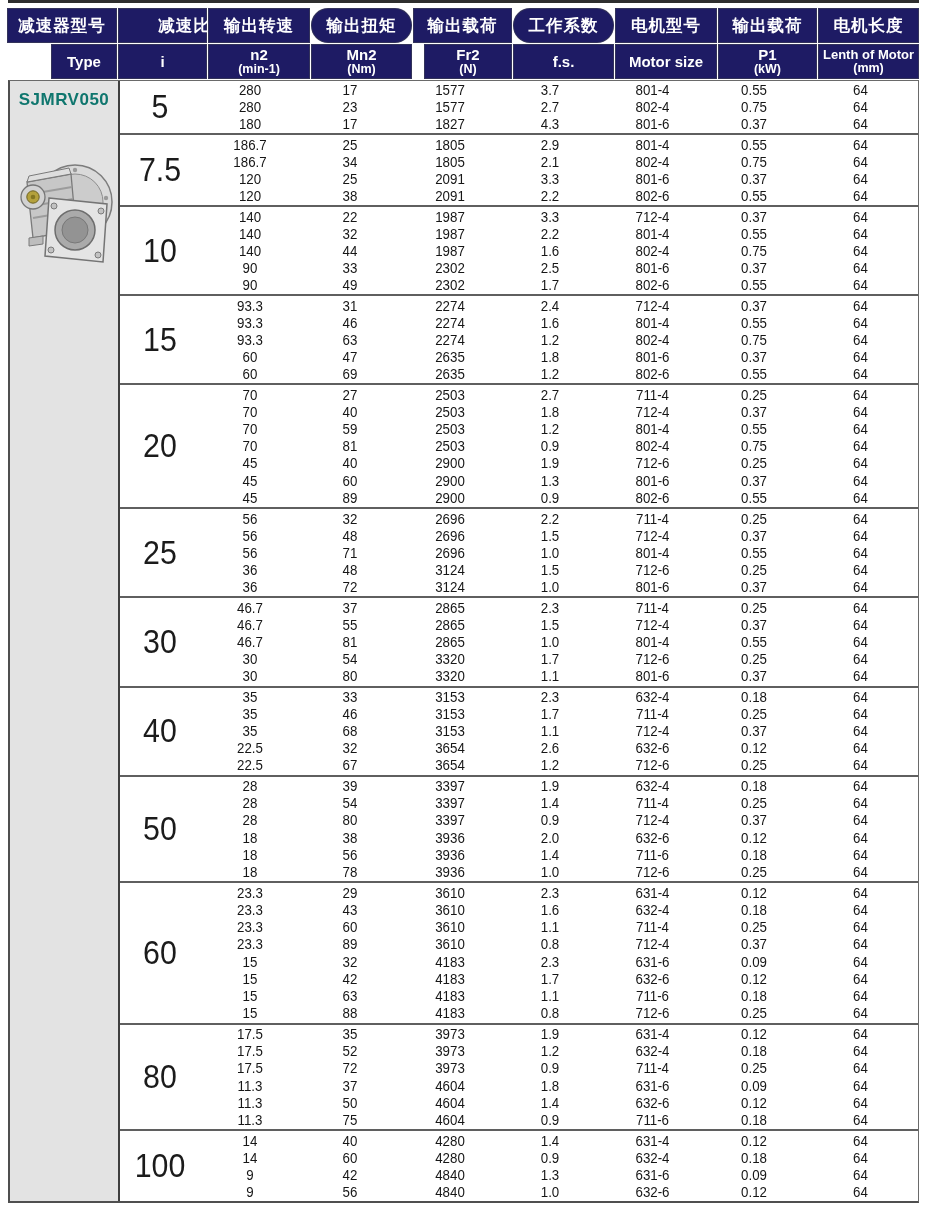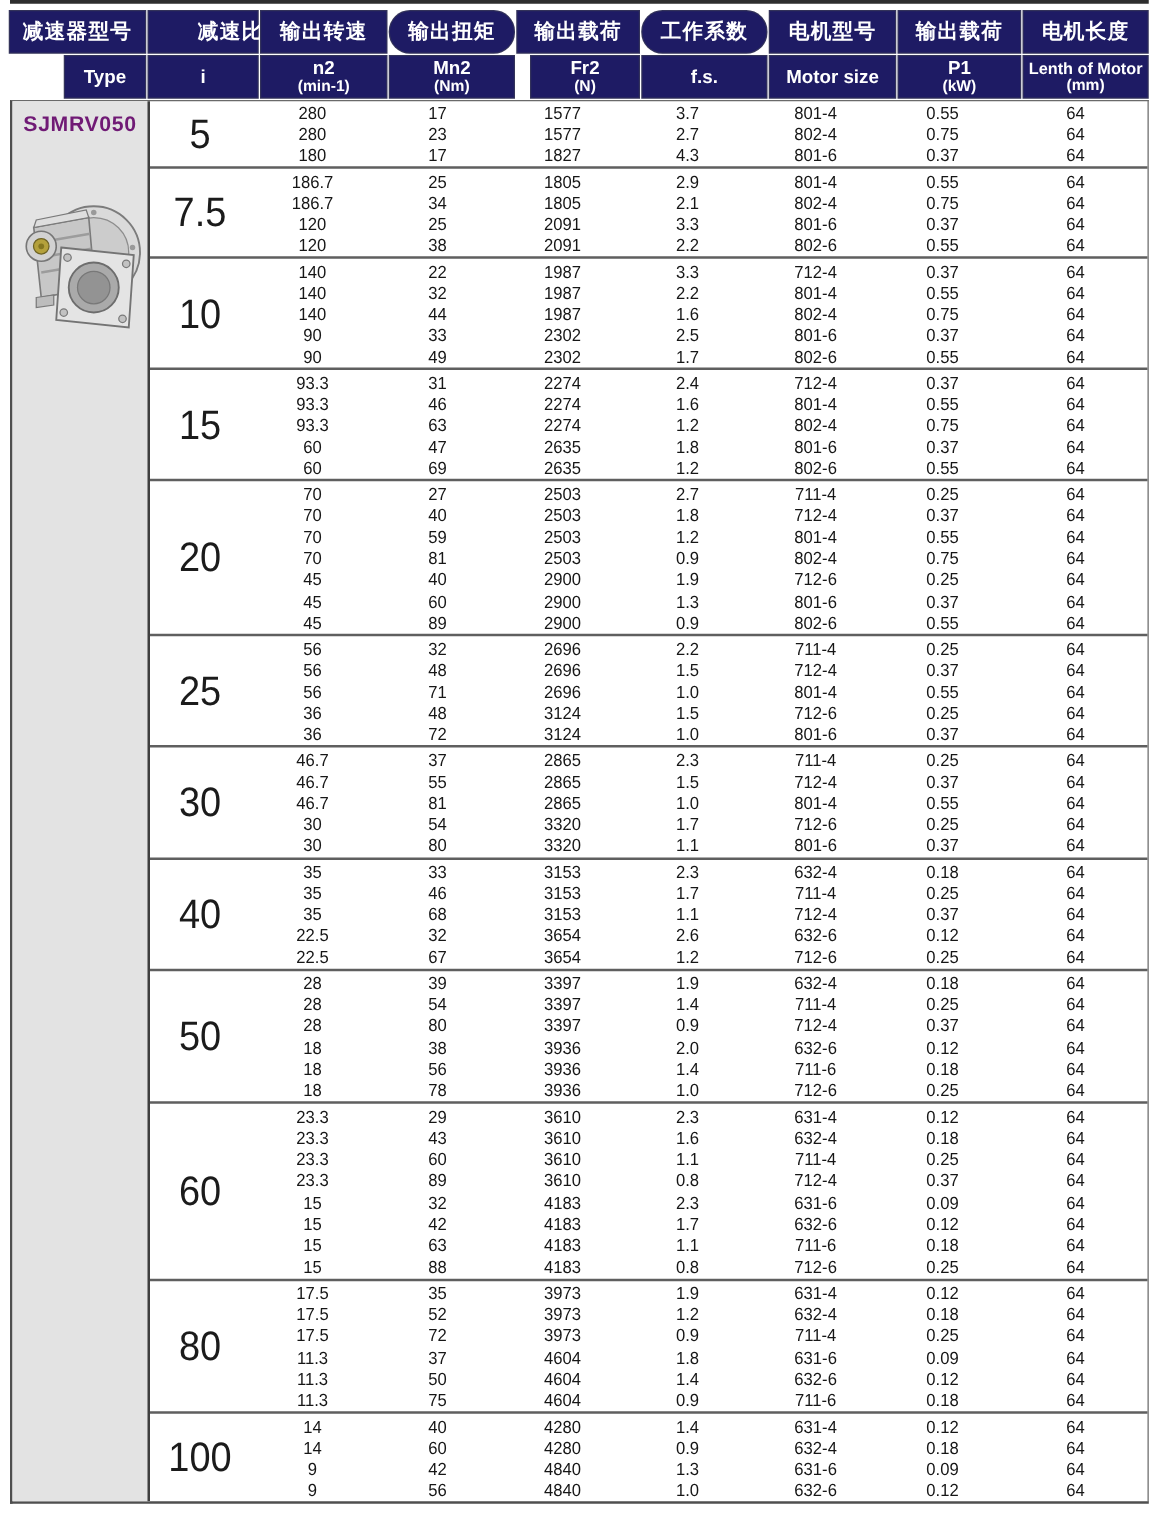--- a/index.html
+++ b/index.html
@@ -22,21 +22,21 @@
   .hcell .sub { font-size:12.5px; white-space:nowrap; }
   .hcell.small .en { font-size:13px; }
 
   
   .data-area { position:absolute; left:8px; top:80px; width:911px; height:1123px;
                border:1px solid #6a6a6a; border-left:2px solid #4f4f4f;
                border-bottom:2px solid #4f4f4f; display:flex; background:#fff; }
 
   .type-col { width:110px; background:#e3e3e3; border-right:2px solid #3f3f3f;
               display:flex; flex-direction:column; align-items:center; flex:none; }
-  .model { margin-top:9px; color:#701a75; font-weight:bold; font-size:17px; letter-spacing:.5px; }
+  .model { margin-top:9px; color:#0f766e; font-weight:bold; font-size:17px; letter-spacing:.5px; }
   .gearbox { margin-top:40px; width:102px; height:130px; }
 
   .groups { flex:1; display:flex; flex-direction:column; }
   .group { display:flex; flex-basis:0; }
   .group + .group { border-top:2px solid #5f5f5f; }
   .ratio-cell { width:80px; flex:none; display:flex; align-items:center; justify-content:center;
                 font-size:33px; color:#1b1b1b; font-family:"Liberation Sans", sans-serif;
                 transform:scaleX(.92); }
   .rows { flex:1; display:flex; flex-direction:column; padding:1px 0; }
   .row { flex:1; display:grid;

